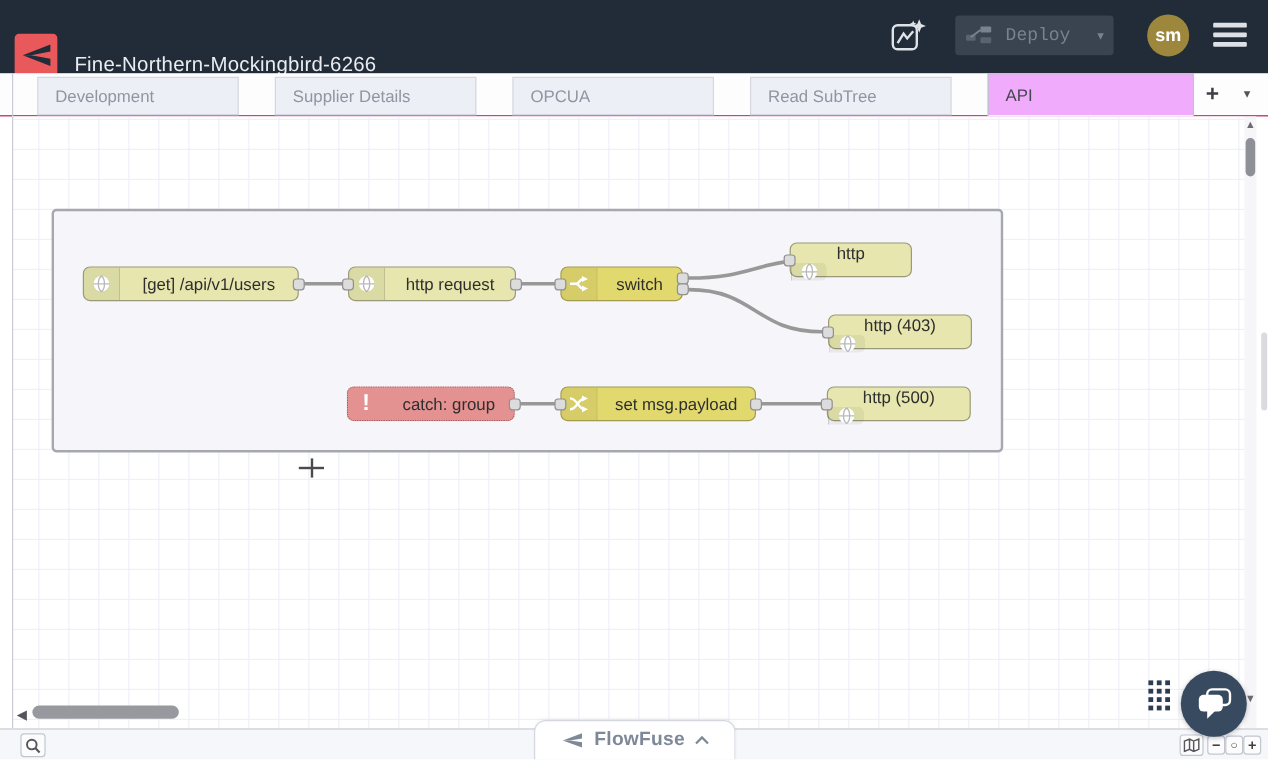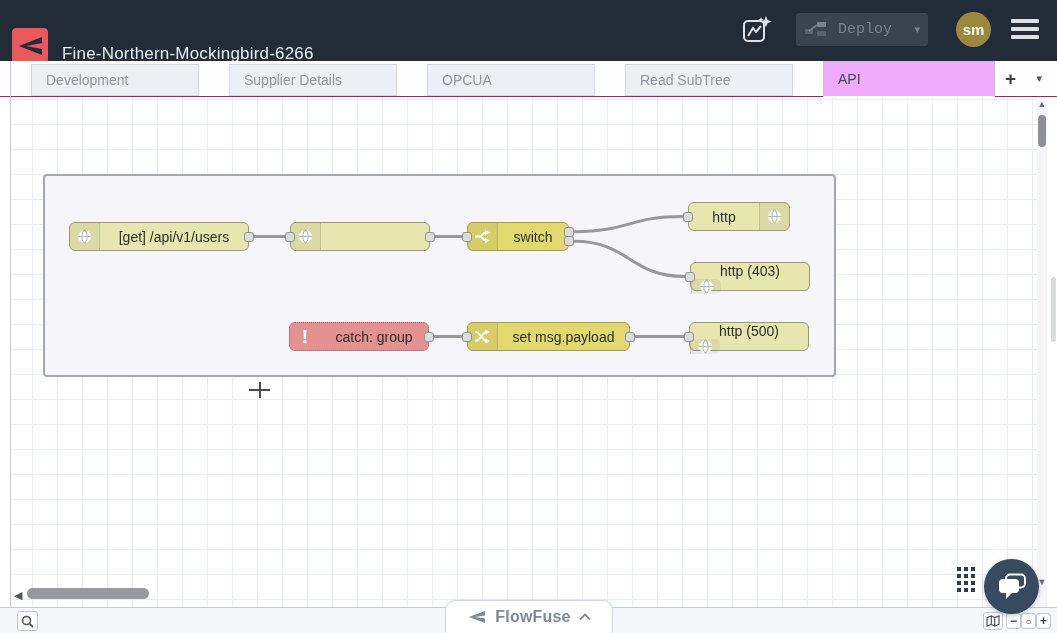--- a/index.html
+++ b/index.html
@@ -175,37 +175,38 @@
           <div class="nlabel">[get] /api/v1/users</div>
           <div class="port" style="right: -6px; top: 8.5px;"></div>
         </div>
         <div class="node" style="left: 279px; top: 125px; width: 140px; background: rgb(230, 230, 174); border-color: rgb(154, 154, 121);">
           <div class="nicon left">
             <svg width="15" height="15" viewBox="0 0 14 14">
               <circle cx="7" cy="7" r="6" fill="#fff"></circle>
               <path d="M1 7 h12 M7 1 c3.2 2 3.2 10 0 12 M7 1 c-3.2 2 -3.2 10 0 12" stroke="rgba(0,0,0,0.28)" stroke-width="1" fill="none"></path>
             </svg>
           </div>
+          <div class="nlabel">http request</div>
           <div class="port" style="left: -6px; top: 8.5px;"></div>
           <div class="port" style="right: -6px; top: 8.5px;"></div>
         </div>
         <div class="node" style="left: 456px; top: 125px; width: 102px; background: rgb(226, 217, 110); border-color: rgb(163, 154, 78);">
           <div class="nicon left">
             <svg width="17" height="17" viewBox="0 0 17 17">
               <path d="M1 8.5 h5 c3 0 3 -4 5.5 -4 M6 8.5 c3 0 3 4 5.5 4" stroke="#fff" stroke-width="2" fill="none"></path>
               <polygon points="11,2 16,4.5 11,7" fill="#fff"></polygon>
               <polygon points="11,10 16,12.5 11,15" fill="#fff"></polygon>
             </svg>
           </div>
           <div class="nlabel">switch</div>
           <div class="port" style="left: -6px; top: 8.5px;"></div>
           <div class="port" style="right: -6px; top: 3.66667px;"></div>
           <div class="port" style="right: -6px; top: 13.3333px;"></div>
         </div>
-        <div class="node" style="left: 677px; top: 105px; width: 102px; background: rgb(230, 230, 174); border-color: rgb(154, 154, 121);">
+        <div class="node" style="left: 647px; top: 105px; width: 102px; background: rgb(230, 230, 174); border-color: rgb(154, 154, 121); flex-direction: column;">
           <div class="nlabel">http</div>
           <div class="nicon right">
             <svg width="15" height="15" viewBox="0 0 14 14">
               <circle cx="7" cy="7" r="6" fill="#fff"></circle>
               <path d="M1 7 h12 M7 1 c3.2 2 3.2 10 0 12 M7 1 c-3.2 2 -3.2 10 0 12" stroke="rgba(0,0,0,0.28)" stroke-width="1" fill="none"></path>
             </svg>
           </div>
           <div class="port" style="left: -6px; top: 8.5px;"></div>
         </div>
         <div class="node" style="left: 679px; top: 165px; width: 120px; background: rgb(230, 230, 174); border-color: rgb(154, 154, 121); flex-direction: column;">

